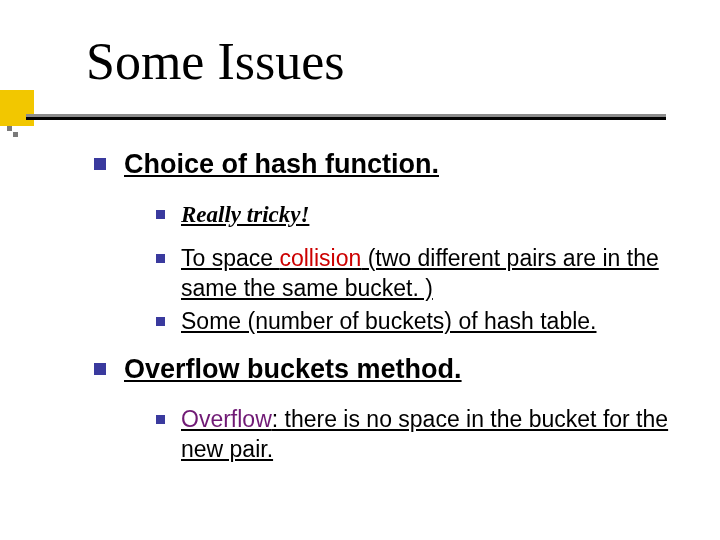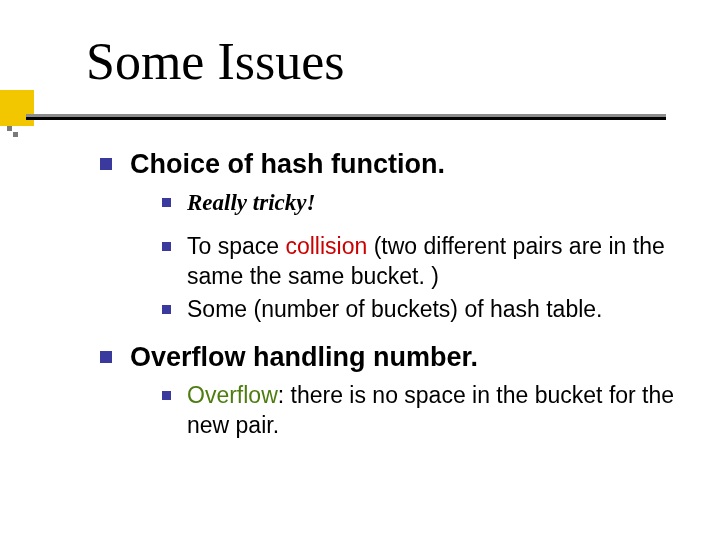--- a/index.html
+++ b/index.html
@@ -64,23 +64,24 @@
     position: absolute;
     left: 86px;
     top: 32px;
     font-family: "Times New Roman", Times, serif;
     font-size: 52px;
     color: #000;
     font-weight: 400;
   }
   .content {
     position: absolute;
-    left: 100px;
+    left: 94px;
     top: 148px;
     width: 580px;
+    text-decoration: underline;
   }
   .lvl1 {
     display: flex;
     align-items: flex-start;
     margin-bottom: 6px;
   }
   .lvl1 .bullet {
     width: 12px;
     height: 12px;
     background: #3a3a9e;
@@ -89,21 +90,21 @@
     flex: 0 0 auto;
   }
   .lvl1 .text {
     font-size: 27px;
     font-weight: 700;
     color: #000;
     line-height: 1.25;
   }
   .sub {
     margin-left: 62px;
-    margin-top: 6px;
+    margin-top: 18px;
     margin-bottom: 16px;
   }
   .lvl2 {
     display: flex;
     align-items: flex-start;
     margin-bottom: 4px;
   }
   .lvl2 .bullet {
     width: 9px;
     height: 9px;
@@ -118,21 +119,21 @@
     line-height: 1.3;
   }
   .tricky {
     font-family: "Comic Sans MS", "Comic Sans", cursive;
     font-style: italic;
     font-size: 23px;
     color: #000;
     font-weight: 700;
   }
   .collision { color: #cc0000; }
-  .overflow-word { color: #4d7c0f; }
+  .overflow-word { color: #701a75; }
   .gap { height: 10px; }
 </style>
 </head>
 <body>
 
 <div class="slide">
   <div class="accent-block"></div>
   <div class="accent-mark"></div>
   <div class="rule-grey"></div>
   <div class="rule-black"></div>
@@ -158,21 +159,21 @@
         </div>
       </div>
       <div class="lvl2">
         <div class="bullet"></div>
         <div class="text">Some (number of buckets) of hash table.</div>
       </div>
     </div>
 
     <div class="lvl1">
       <div class="bullet"></div>
-      <div class="text">Overflow handling number.</div>
+      <div class="text">Overflow buckets method.</div>
     </div>
     <div class="sub">
       <div class="lvl2">
         <div class="bullet"></div>
         <div class="text">
           <span class="overflow-word">Overflow</span><span>: there is no space in the bucket for the new pair.</span>
         </div>
       </div>
     </div>
 

